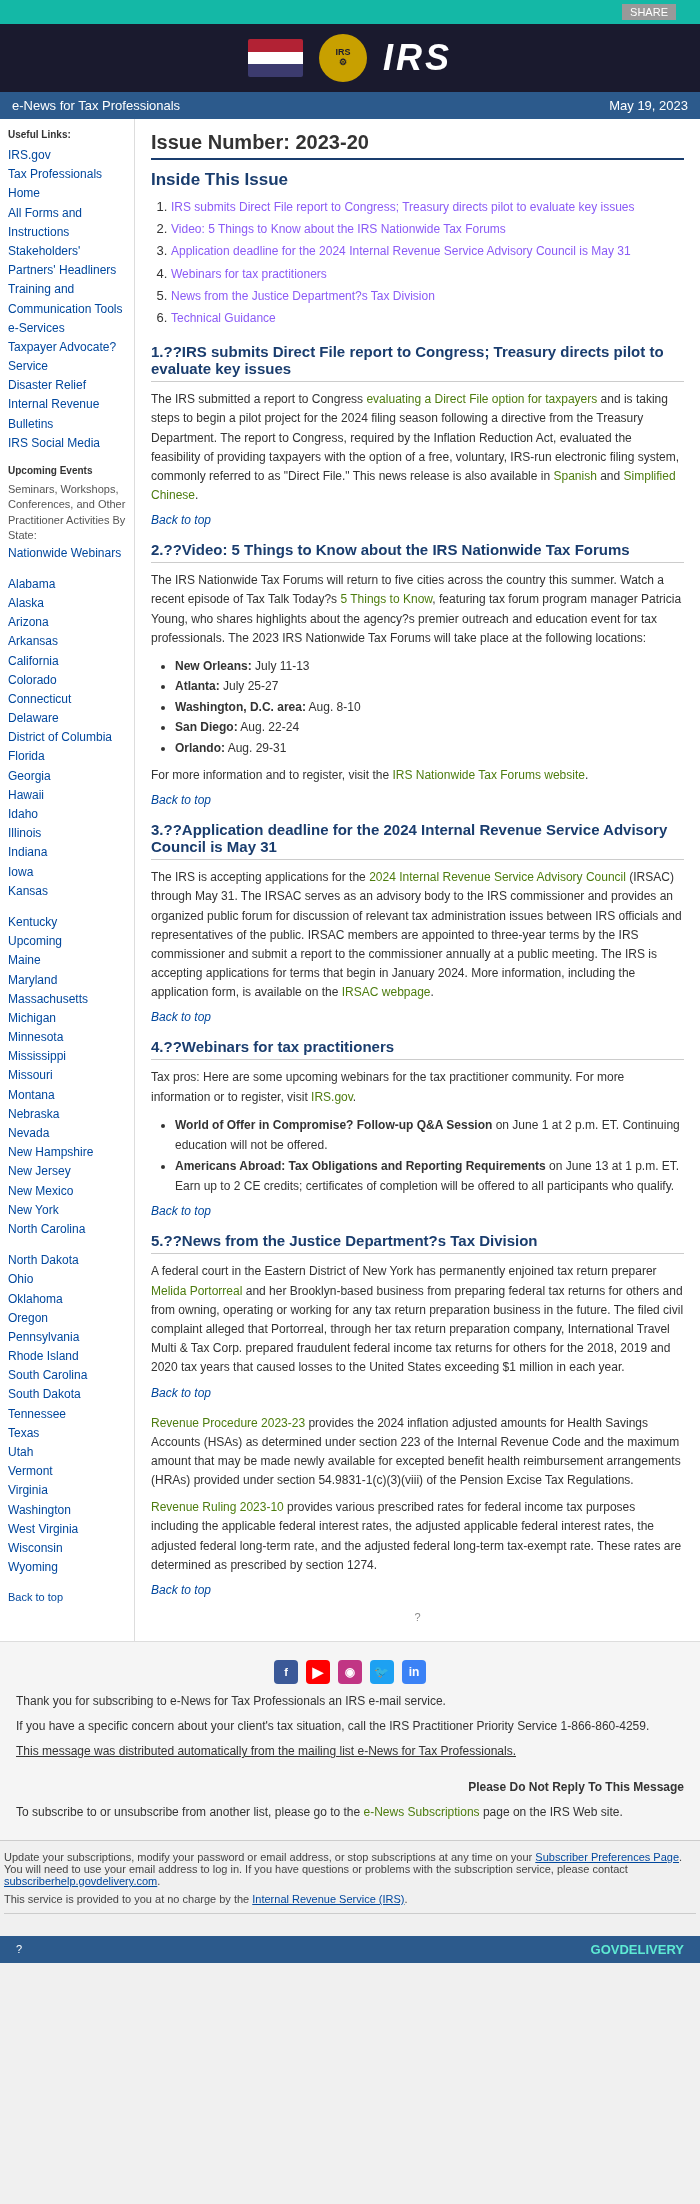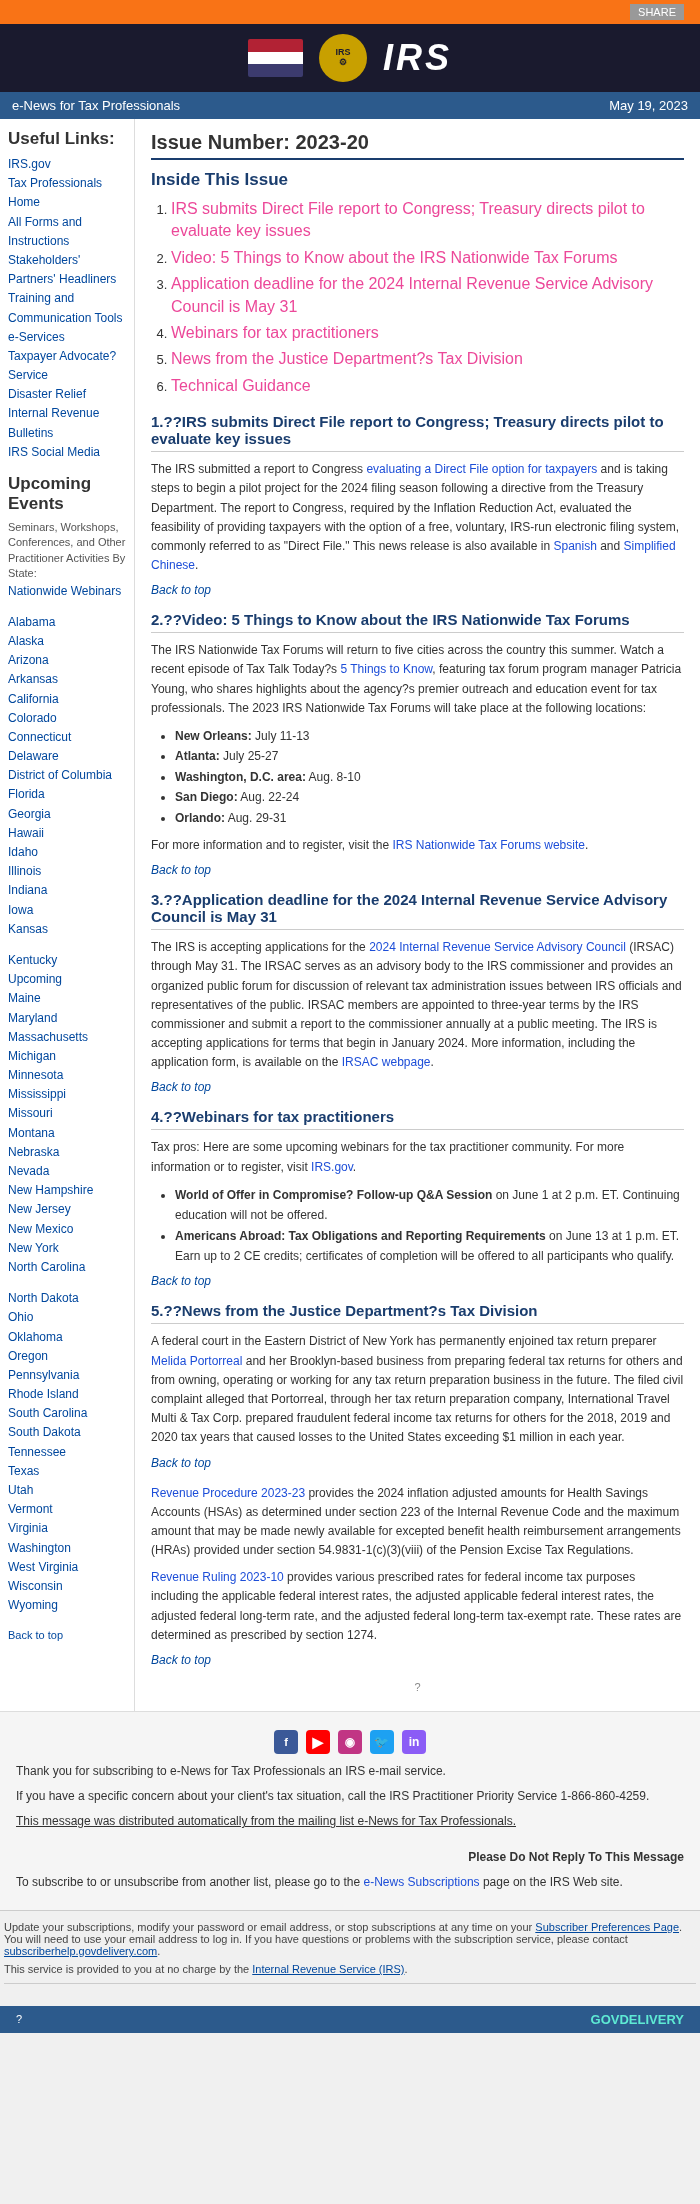--- a/index.html
+++ b/index.html
@@ -1,62 +1,62 @@
 <!DOCTYPE html>
 <html><head>
   <meta charset="utf-8">
   <style>
     * { box-sizing: border-box; margin: 0; padding: 0; }
     body { font-family: Arial, sans-serif; font-size: 13px; color: #333; background: #f0f0f0; width: 700px; }
 
-    .share-bar { background: #f97316; padding: 4px 16px; text-align: right; font-size: 11px; }
+    .share-bar { background: #14b8a6; padding: 4px 24px; text-align: right; font-size: 11px; }
     .share-btn { background: #999; color: white; padding: 2px 8px; font-size: 11px; border: none; cursor: pointer; }
 
     .header-banner { background: #1a1a2e; display: flex; align-items: center; justify-content: center; padding: 10px; }
 
     .enews-bar { background: #2c5a8c; color: white; display: flex; justify-content: space-between; padding: 6px 12px; font-size: 13px; }
 
     .main-container { display: flex; background: white; }
 
     .sidebar { width: 135px; min-width: 135px; background: white; padding: 10px 8px; border-right: 1px solid #ddd; font-size: 12px; }
-    .sidebar h3 { font-size: 17px; font-weight: bold; margin-bottom: 6px; color: #333; }
+    .sidebar h3 { font-size: 10px; font-weight: bold; margin-bottom: 6px; color: #333; }
     .sidebar a { color: #00479d; text-decoration: none; display: block; font-size: 12px; line-height: 1.6; }
     .sidebar .section { margin-bottom: 12px; }
     .sidebar .sub-text { font-size: 11px; color: #555; line-height: 1.4; margin-bottom: 6px; }
     .sidebar .back-to-top { color: #00479d; text-decoration: none; font-size: 11px; display: block; margin-top: 8px; }
 
     .content { flex: 1; padding: 12px 16px; background: white; }
     .issue-number { font-size: 20px; font-weight: bold; color: #333; border-bottom: 2px solid #1a3d6e; padding-bottom: 4px; margin-bottom: 10px; }
     .inside-title { font-size: 17px; font-weight: bold; color: #1a3d6e; margin-bottom: 8px; }
 
     .toc-list { margin-left: 20px; margin-bottom: 16px; }
     .toc-list li { margin-bottom: 4px; line-height: 1.4; }
-    .toc-list li a { color: #ec4899; text-decoration: none; font-size: 16px; }
+    .toc-list li a { color: #8b5cf6; text-decoration: none; font-size: 12px; }
 
     .section-heading { font-size: 15px; font-weight: bold; color: #1a3d6e; margin-bottom: 8px; margin-top: 6px; border-bottom: 1px solid #ccc; padding-bottom: 4px; }
 
     .body-text { font-size: 12px; line-height: 1.6; color: #333; margin-bottom: 8px; }
-    .body-text a { color: #1d4ed8; text-decoration: none; }
+    .body-text a { color: #4d7c0f; text-decoration: none; }
 
     .back-to-top-link { color: #00479d; text-decoration: none; font-size: 12px; font-style: italic; display: block; margin: 8px 0 14px 0; }
 
     .bullet-list { margin-left: 24px; margin-bottom: 8px; }
     .bullet-list li { font-size: 12px; line-height: 1.7; color: #333; }
     .bullet-list li strong { font-weight: bold; }
 
     .content-section { margin-bottom: 10px; }
 
     .footer-area { background: #f5f5f5; padding: 10px 16px; font-size: 12px; color: #555; border-top: 1px solid #ddd; }
     .social-icons { display: flex; gap: 8px; margin: 8px 0; justify-content: center; }
     .social-icon { width: 24px; height: 24px; border-radius: 4px; display: flex; align-items: center; justify-content: center; font-size: 11px; font-weight: bold; color: white; cursor: pointer; }
     .fb { background: #3b5998; }
     .yt { background: #ff0000; }
     .ig { background: #c13584; }
     .tw { background: #1da1f2; }
-    .li { background: #8b5cf6; }
+    .li { background: #3b82f6; }
 
     .bottom-bar { background: #e8e8e8; padding: 10px 16px; font-size: 11px; color: #444; border-top: 1px solid #ccc; }
     .bottom-bar a { color: #00479d; }
 
     .govdelivery-footer { background: #2c5a8c; color: white; display: flex; justify-content: space-between; align-items: center; padding: 6px 16px; font-size: 11px; margin-top: 4px; }
     .govdelivery-logo { font-weight: bold; font-size: 13px; color: #5eead4; }
 
     .irs-header-logo { display: flex; align-items: center; gap: 8px; }
     .stripe-red { background: #b22234; flex: 1; }
 

